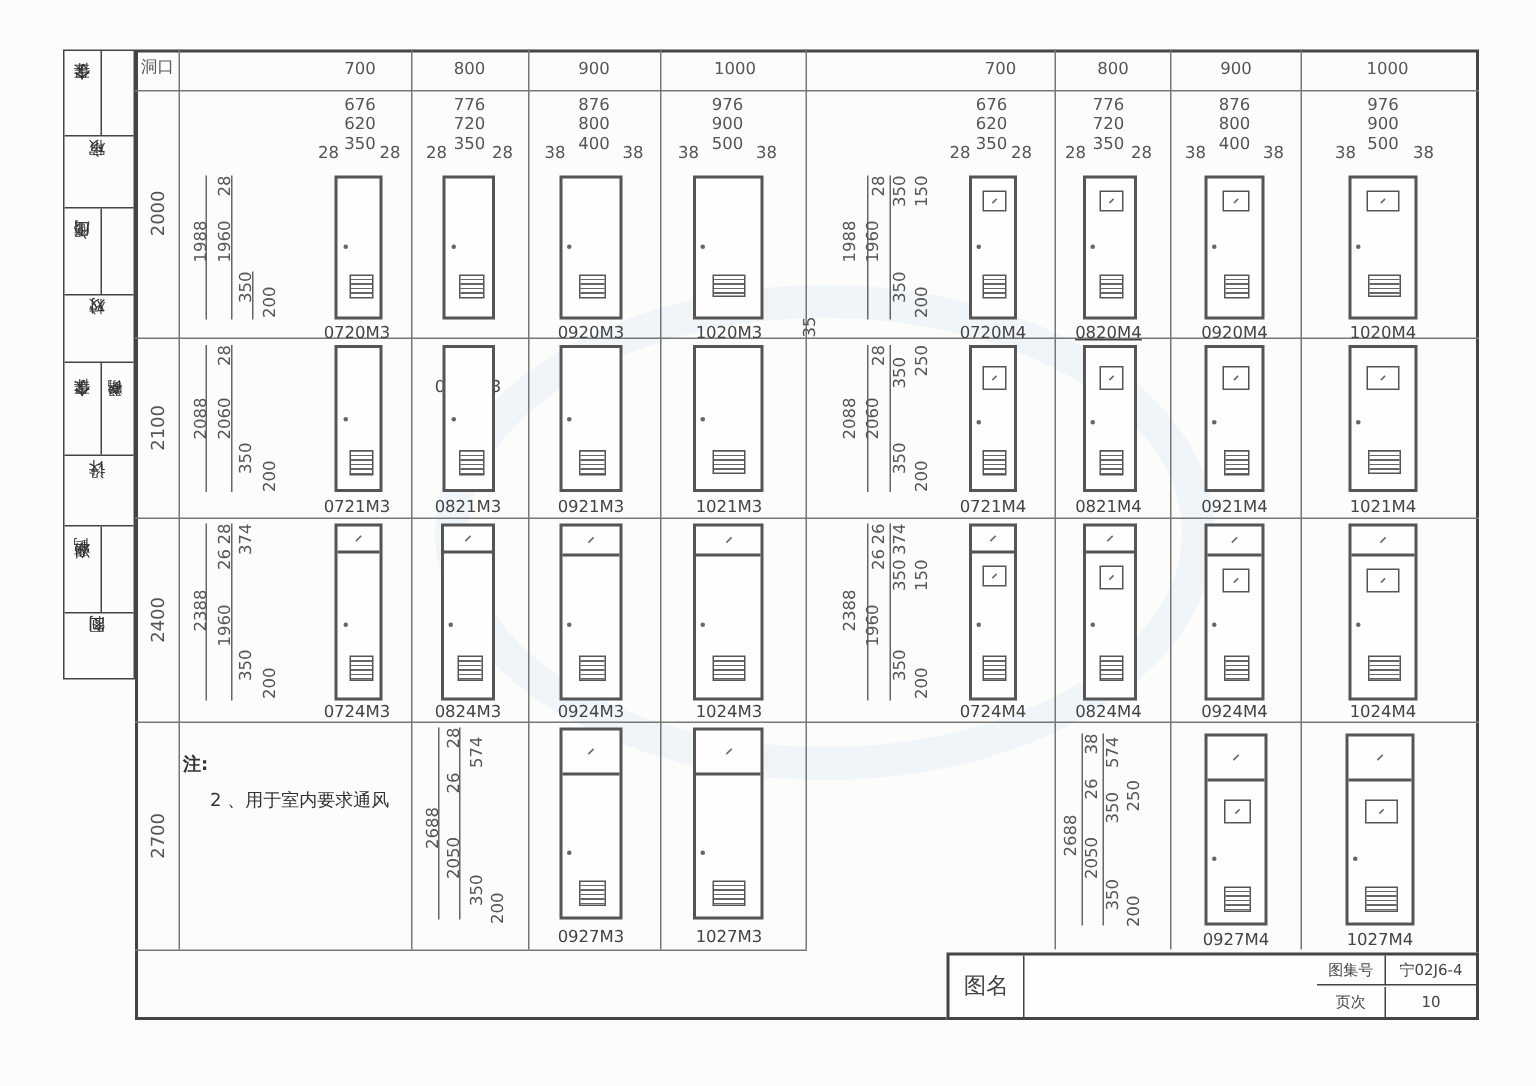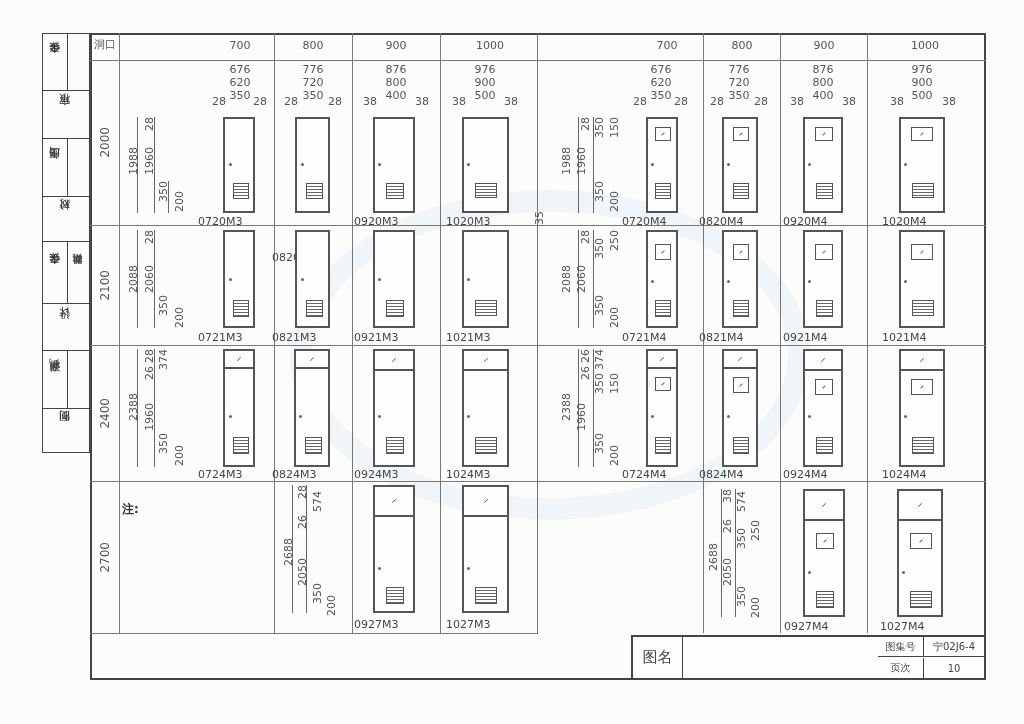--- a/index.html
+++ b/index.html
@@ -36,21 +36,21 @@
 
   
   .door { position: absolute; border: 2px solid #555; background: #fefefe; }
   .door .knob { position: absolute; width: 3px; height: 3px; border-radius: 50%; background: #666; }
   .door .vent { position: absolute; border: 1.5px solid #555; background: repeating-linear-gradient(to bottom, #fff 0 2px, #666 2px 3px); }
   .door .win { position: absolute; border: 1.5px solid #555; background: #fff; }
   .door .win::after { content: ""; position: absolute; left: 50%; top: 50%; width: 4px; height: 1px; background: #666; transform: translate(-50%,-50%) rotate(-45deg); }
   .door .transom { position: absolute; left: 0; right: 0; top: 0; border-bottom: 2px solid #555; }
   .door .transom::after { content: ""; position: absolute; left: 50%; top: 50%; width: 5px; height: 1px; background: #666; transform: translate(-50%,-50%) rotate(-45deg); }
 
-  .code { position: absolute; font-size: 11px; color: #444; width: 80px; }
+  .code { position: absolute; font-size: 11px; color: #444; text-align: center; width: 80px; }
 
   .notes { position: absolute; left: 122px; top: 497px; font-size: 12px; color: #333; line-height: 24px; }
   .notes .n-title { font-weight: bold; }
   .notes .n-item { padding-left: 18px; }
   .notes .n-cont { padding-left: 44px; }
 
   
   .titleblock { position: absolute; left: 631px; top: 635px; width: 355px; height: 45px; border: 2px solid #444; background: #fdfdfc; }
   .tb-name-lbl { position: absolute; left: 0; top: 0; width: 50px; height: 41px; border-right: 1px solid #444; display: flex; align-items: center; justify-content: center; font-size: 15px; color: #444; }
   .tb-title { position: absolute; left: 50px; top: 0; width: 195px; height: 41px; border-right: 1px solid #444; display: flex; align-items: center; justify-content: center; font-size: 15px; color: #444; letter-spacing: 1px; }
@@ -231,21 +231,21 @@
         <div class="win" style="left:7px;top:8px;width:16px;height:14px;"></div>
         <div class="knob" style="left:3px;top:44px;"></div>
         <div class="vent" style="left:7px;top:64px;width:16px;height:16px;"></div>
       </div>
     <span class="code" style="left:532px;top:182px;">0720M4</span>
     <div class="door" style="left:632px;top:84px;width:36px;height:96px;">
         <div class="win" style="left:9px;top:8px;width:16px;height:14px;"></div>
         <div class="knob" style="left:3px;top:44px;"></div>
         <div class="vent" style="left:9px;top:64px;width:16px;height:16px;"></div>
       </div>
-    <span class="code" style="left:609px;top:182px;">0820M4</span>
+    <span class="code" style="left:609px;top:182px;text-decoration:underline;">0820M4</span>
     <div class="door" style="left:713px;top:84px;width:40px;height:96px;">
         <div class="win" style="left:10px;top:8px;width:18px;height:14px;"></div>
         <div class="knob" style="left:3px;top:44px;"></div>
         <div class="vent" style="left:11px;top:64px;width:17px;height:16px;"></div>
       </div>
     <span class="code" style="left:693px;top:182px;">0920M4</span>
     <div class="door" style="left:809px;top:84px;width:46px;height:96px;">
         <div class="win" style="left:10px;top:8px;width:22px;height:14px;"></div>
         <div class="knob" style="left:3px;top:44px;"></div>
         <div class="vent" style="left:11px;top:64px;width:22px;height:15px;"></div>
@@ -438,20 +438,21 @@
         <div class="transom" style="height:30px;"></div>
         <div class="win" style="left:11px;top:42px;width:22px;height:16px;"></div>
         <div class="knob" style="left:3px;top:80px;"></div>
         <div class="vent" style="left:11px;top:100px;width:22px;height:17px;"></div>
       </div>
     <span class="code" style="left:790px;top:587px;">1027M4</span>
   </div>
 
   <div class="notes">
     <div class="n-title">注:</div>
+    <div class="n-item">2 、用于室内要求通风</div>
   </div>
 
   <div class="titleblock">
     <div class="tb-name-lbl">图名</div>
     <div class="tb-k tb-row1">图集号</div>
     <div class="tb-v tb-row1">宁02J6-4</div>
     <div class="tb-k tb-row2">页次</div>
     <div class="tb-v tb-row2">10</div>
   </div>
 </div>

